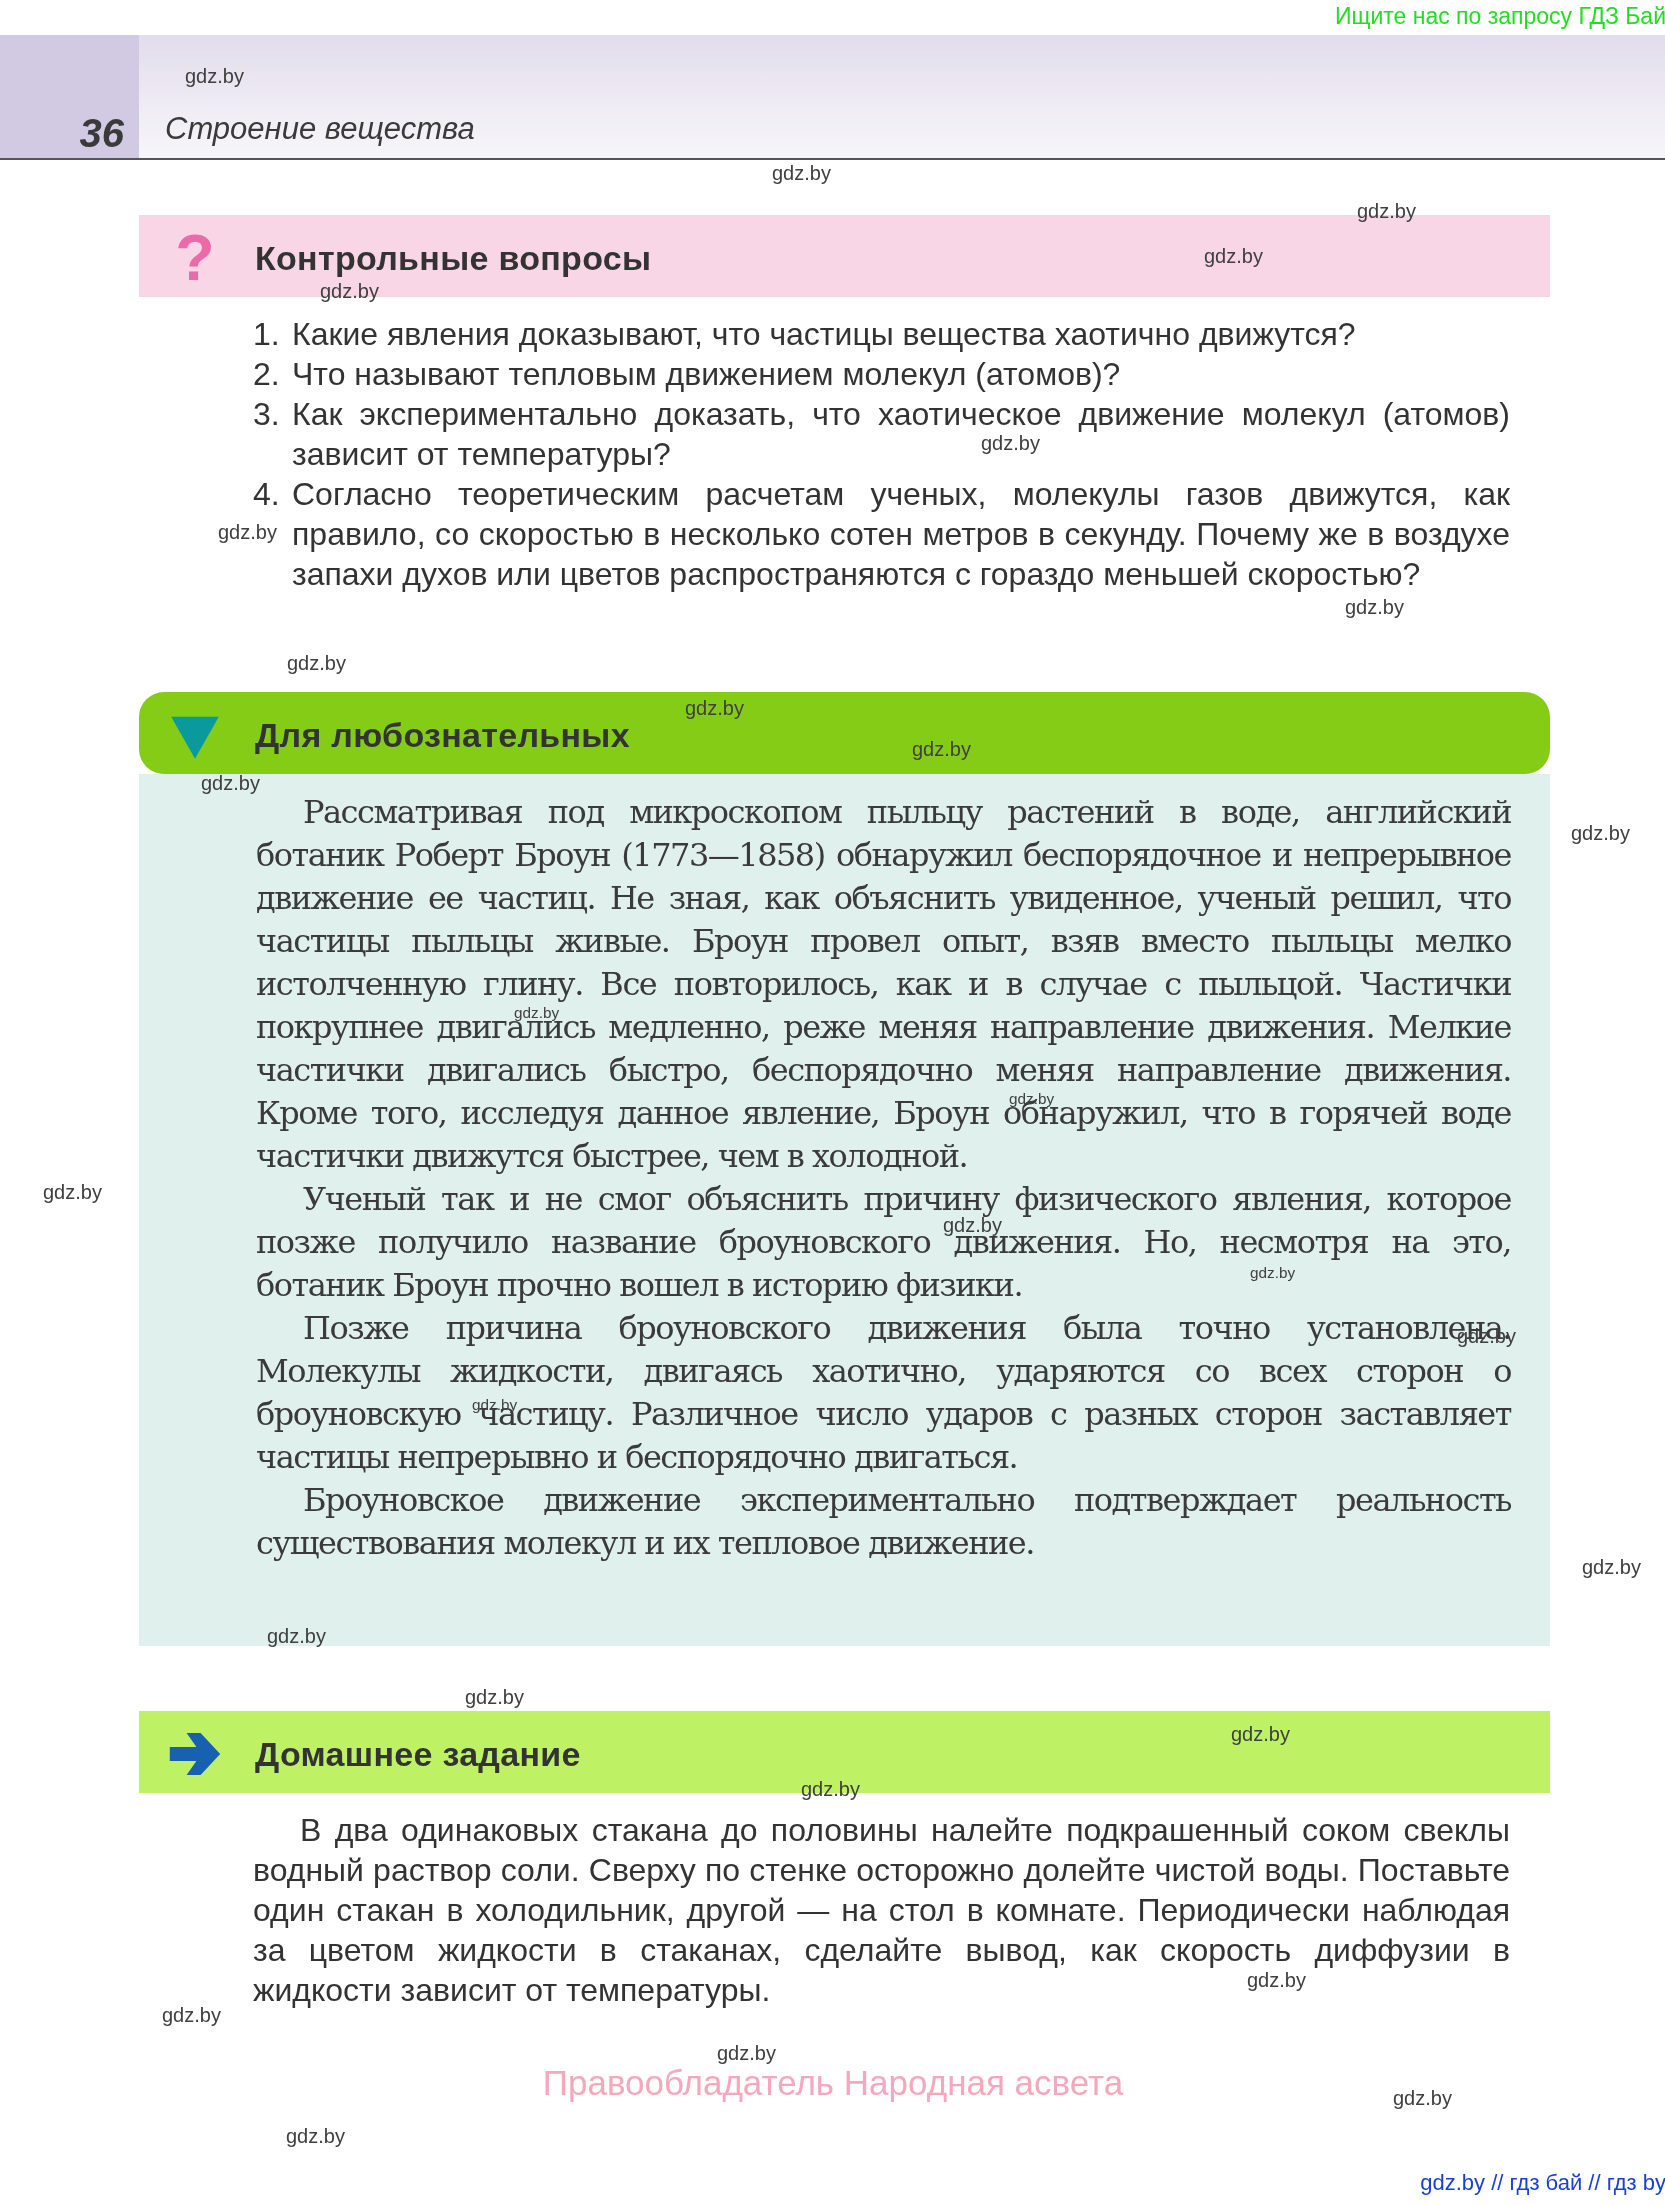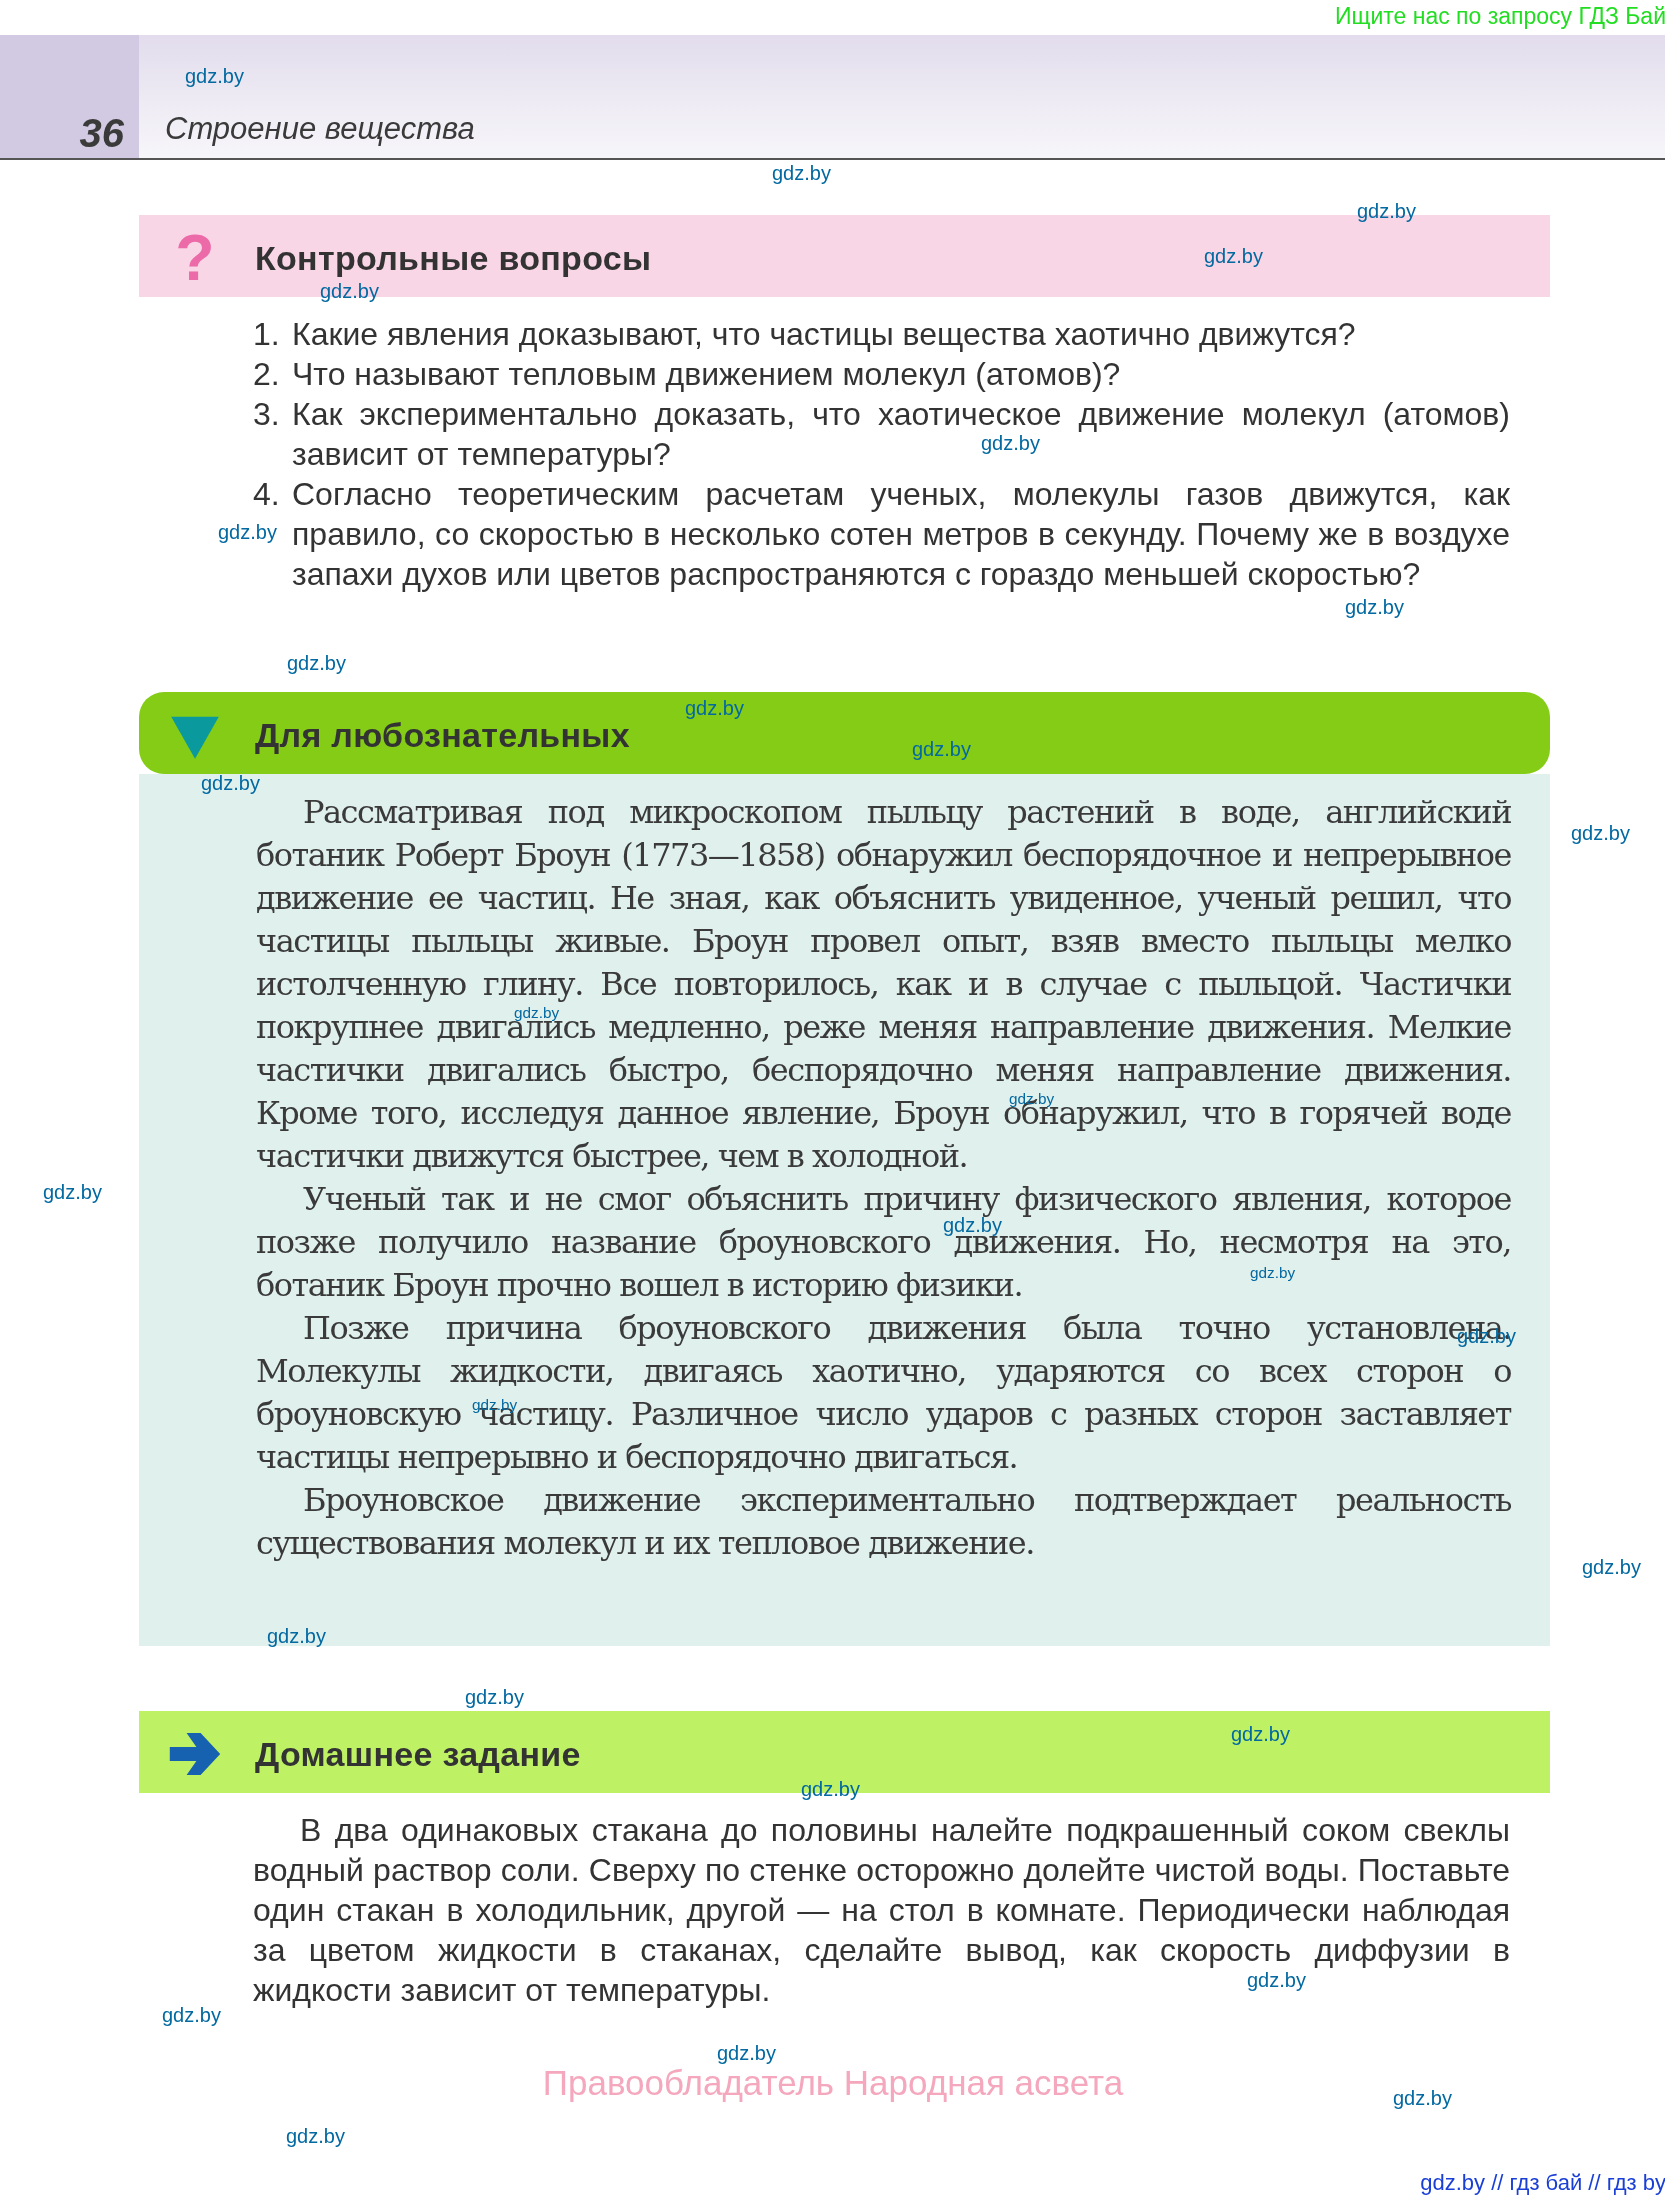--- a/index.html
+++ b/index.html
@@ -28,21 +28,21 @@
   }
   .page-number {
     position: absolute; right: 1542px; top: 76px; font-size: 40px; font-style: italic; font-weight: bold;
     color: #3a3a3a;
   }
   .chapter-title {
     position: absolute; left: 165px; top: 76px; font-size: 31px; font-style: italic; color: #3a3a3a;
   }
 
   
-  .wm { position: absolute; font-size: 20px; color: #0369a1; white-space: nowrap; }
+  .wm { position: absolute; font-size: 20px; color: #404040; white-space: nowrap; }
   .wm.small { font-size: 15.3px; }
 
   
   .section-head {
     left: 139px; width: 1411px; height: 82px;
   }
   .section-head .icon { position: absolute; left: 28px; top: 15.3px; width: 56px; height: 56px; }
   .section-head .title {
     position: absolute; left: 116px; top: 23.6px; font-size: 34px; font-weight: bold; color: #333333;
     letter-spacing: 0.3px;

